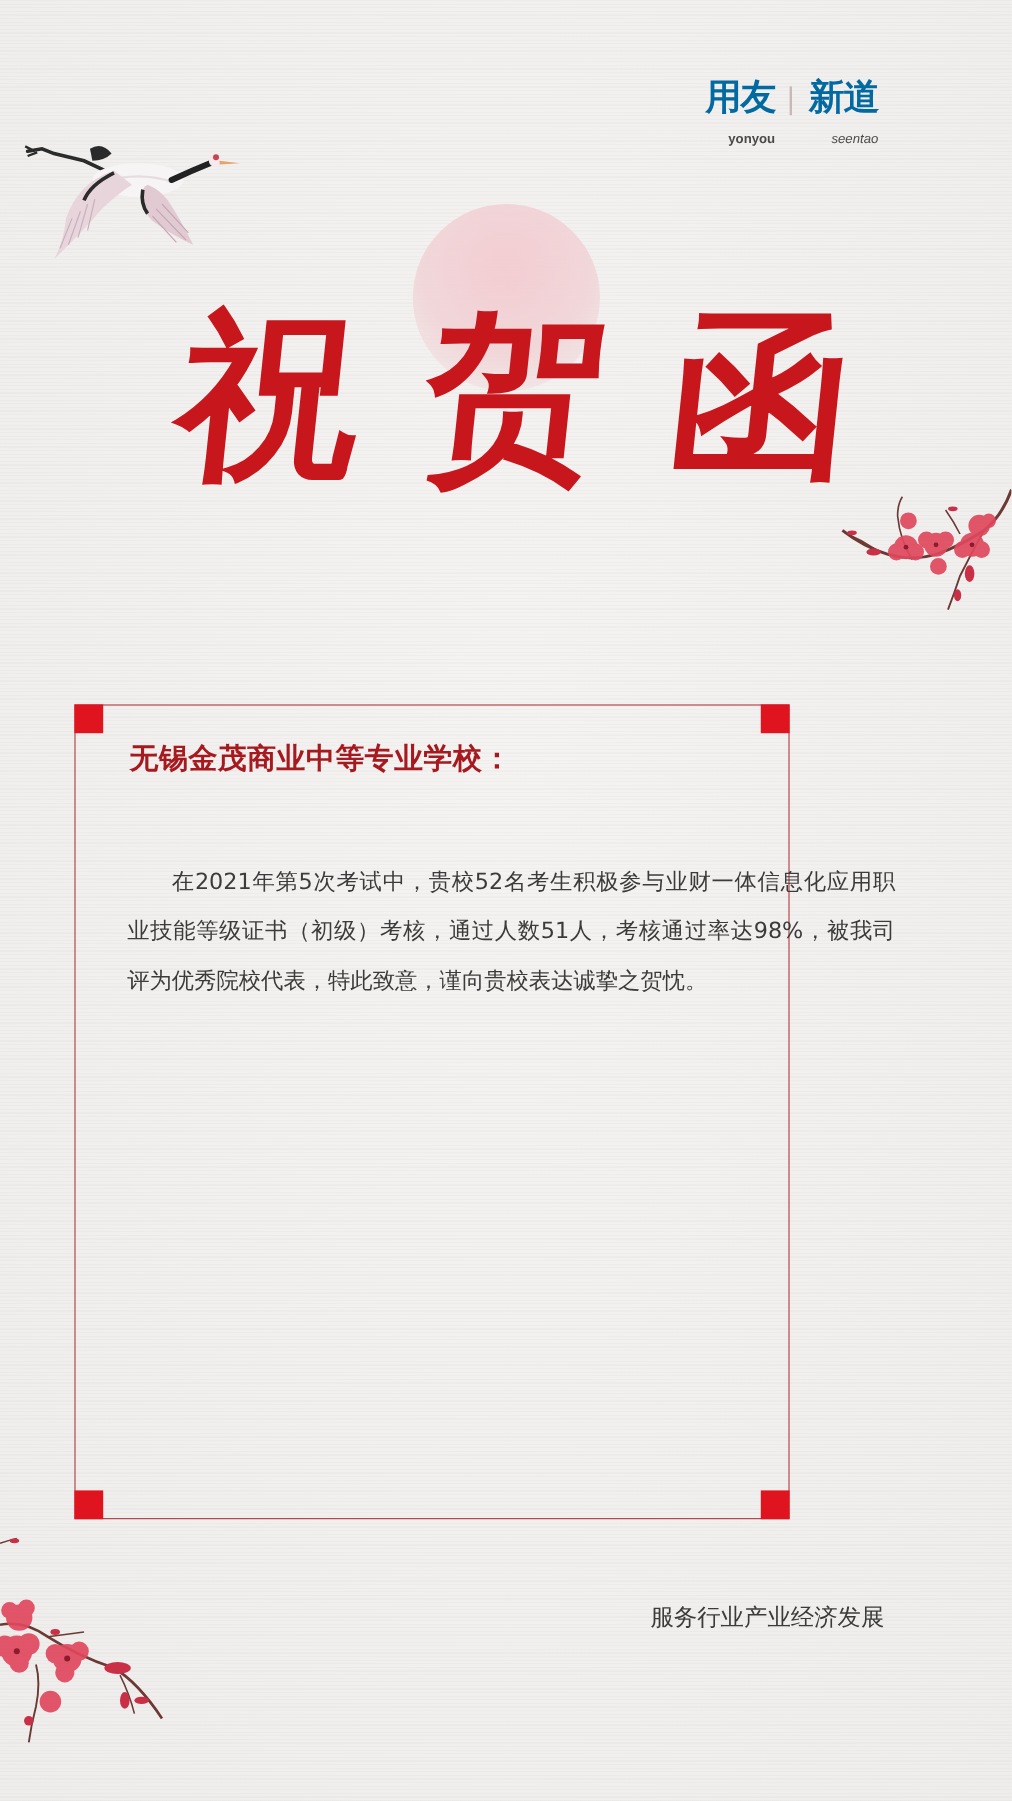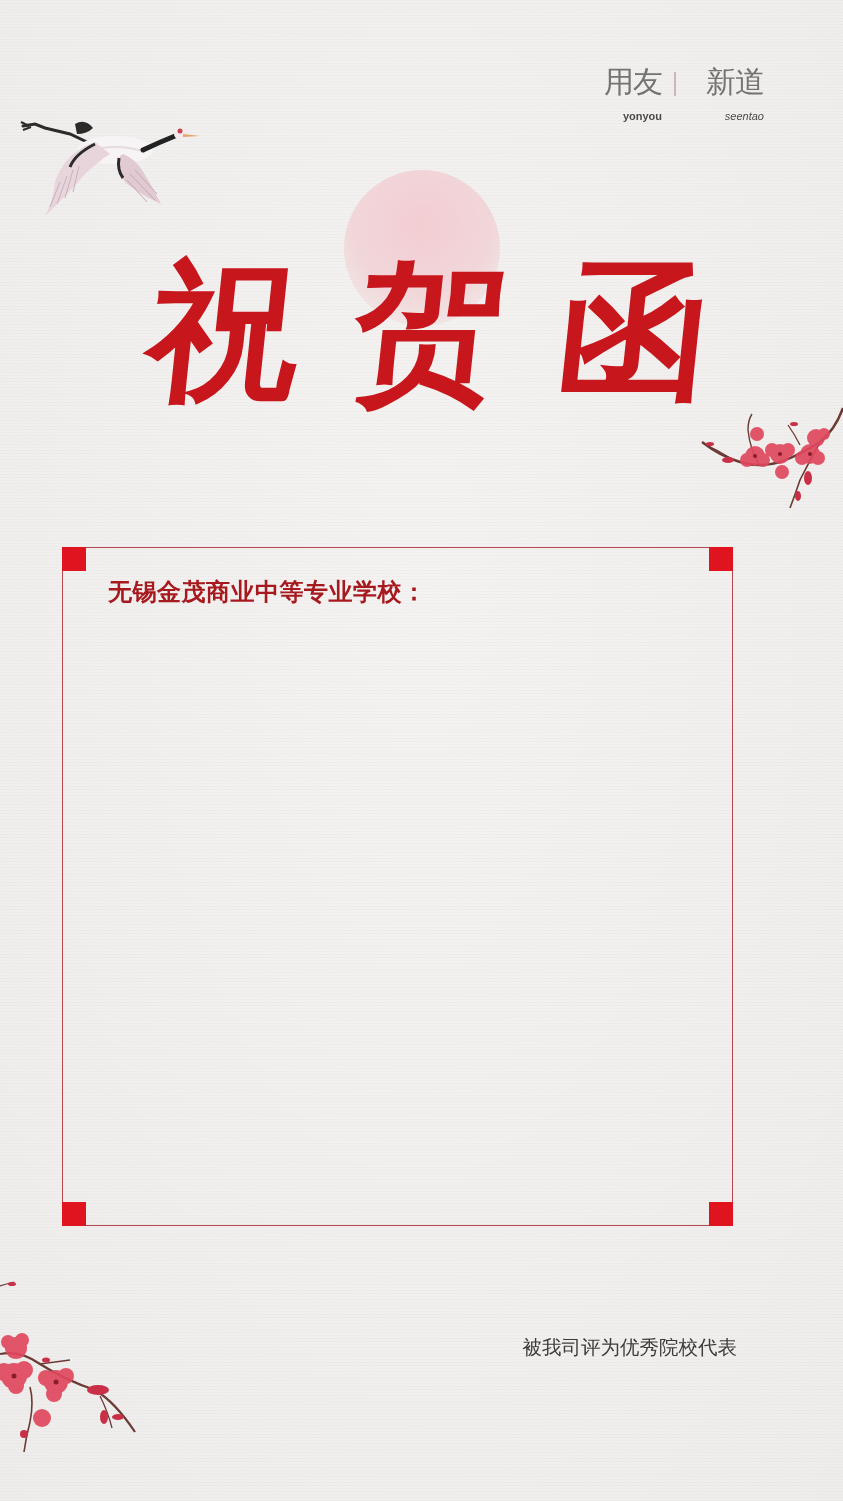--- a/index.html
+++ b/index.html
@@ -29,26 +29,25 @@
       display: flex;
       align-items: flex-start;
     }
     .logo-block {
       display: flex;
       flex-direction: column;
       align-items: flex-end;
     }
     .logo-cn {
       font-family: "DejaVu Sans", sans-serif;
-      font-weight: normal;
+      font-weight: bold;
       font-size: 30px;
       line-height: 32px;
-      color: #737373;
+      color: #0369a1;
       letter-spacing: -1px;
-      margin-left: 16px;
     }
     .logo-en {
       font-family: "Liberation Sans", sans-serif;
       font-size: 11px;
       line-height: 12px;
       color: #4a4a4a;
       font-weight: bold;
       margin-top: 12px;
     }
     .logo-en.italic {
@@ -119,22 +118,22 @@
       left: 0px;
       top: 1272px;
       width: 150px;
       height: 190px;
     }
 
     
     .frame {
       position: absolute;
       left: 62px;
-      top: 547px;
-      width: 671px;
+      top: 587px;
+      width: 596px;
       height: 679px;
       box-sizing: border-box;
       border: 1.5px solid #b5484e;
     }
     .corner {
       position: absolute;
       width: 24px;
       height: 24px;
       background: #e0141e;
     }
@@ -269,20 +268,21 @@
 
 <div class="frame">
   <div class="corner tl"></div>
   <div class="corner tr"></div>
   <div class="corner bl"></div>
   <div class="corner br"></div>
 
   <div class="salutation">无锡金茂商业中等专业学校：</div>
 
   <div class="body-text">
+    <p>在2021年第5次考试中，贵校52名考生积极参与业财一体信息化应用职业技能等级证书（初级）考核，通过人数51人，考核通过率达98%，被我司评为优秀院校代表，特此致意，谨向贵校表达诚挚之贺忱。</p>
   </div>
 </div>
 
 <svg class="plum-left" viewBox="0 0 150 190">
   <path d="M0 82 Q20 78 40 92 Q65 108 95 118 Q115 130 135 160" stroke="#6b3a34" stroke-width="2.2" fill="none"></path>
   <path d="M30 115 Q34 130 30 150 Q26 165 24 180" stroke="#6b3a34" stroke-width="1.6" fill="none"></path>
   <path d="M40 92 Q55 90 70 88" stroke="#6b3a34" stroke-width="1.3" fill="none"></path>
   <path d="M100 124 Q108 140 112 156" stroke="#6b3a34" stroke-width="1.3" fill="none"></path>
   <path d="M0 14 Q6 12 14 10" stroke="#6b3a34" stroke-width="1.2" fill="none"></path>
   <g fill="#e0485e" opacity="0.92">
@@ -307,14 +307,14 @@
     <ellipse cx="12" cy="12" rx="4" ry="2"></ellipse>
     <ellipse cx="46" cy="88" rx="4" ry="2.5"></ellipse>
   </g>
   <g fill="#8a1c2c">
     <circle cx="14" cy="104" r="2.5"></circle>
       <circle cx="56" cy="110" r="2.5"></circle>
   </g>
 </svg>
 
 <div class="signature">
-  <div>被我司评为优秀院校代表</div>
+  <div>服务行业产业经济发展</div>
 </div>
 
 </body></html>

